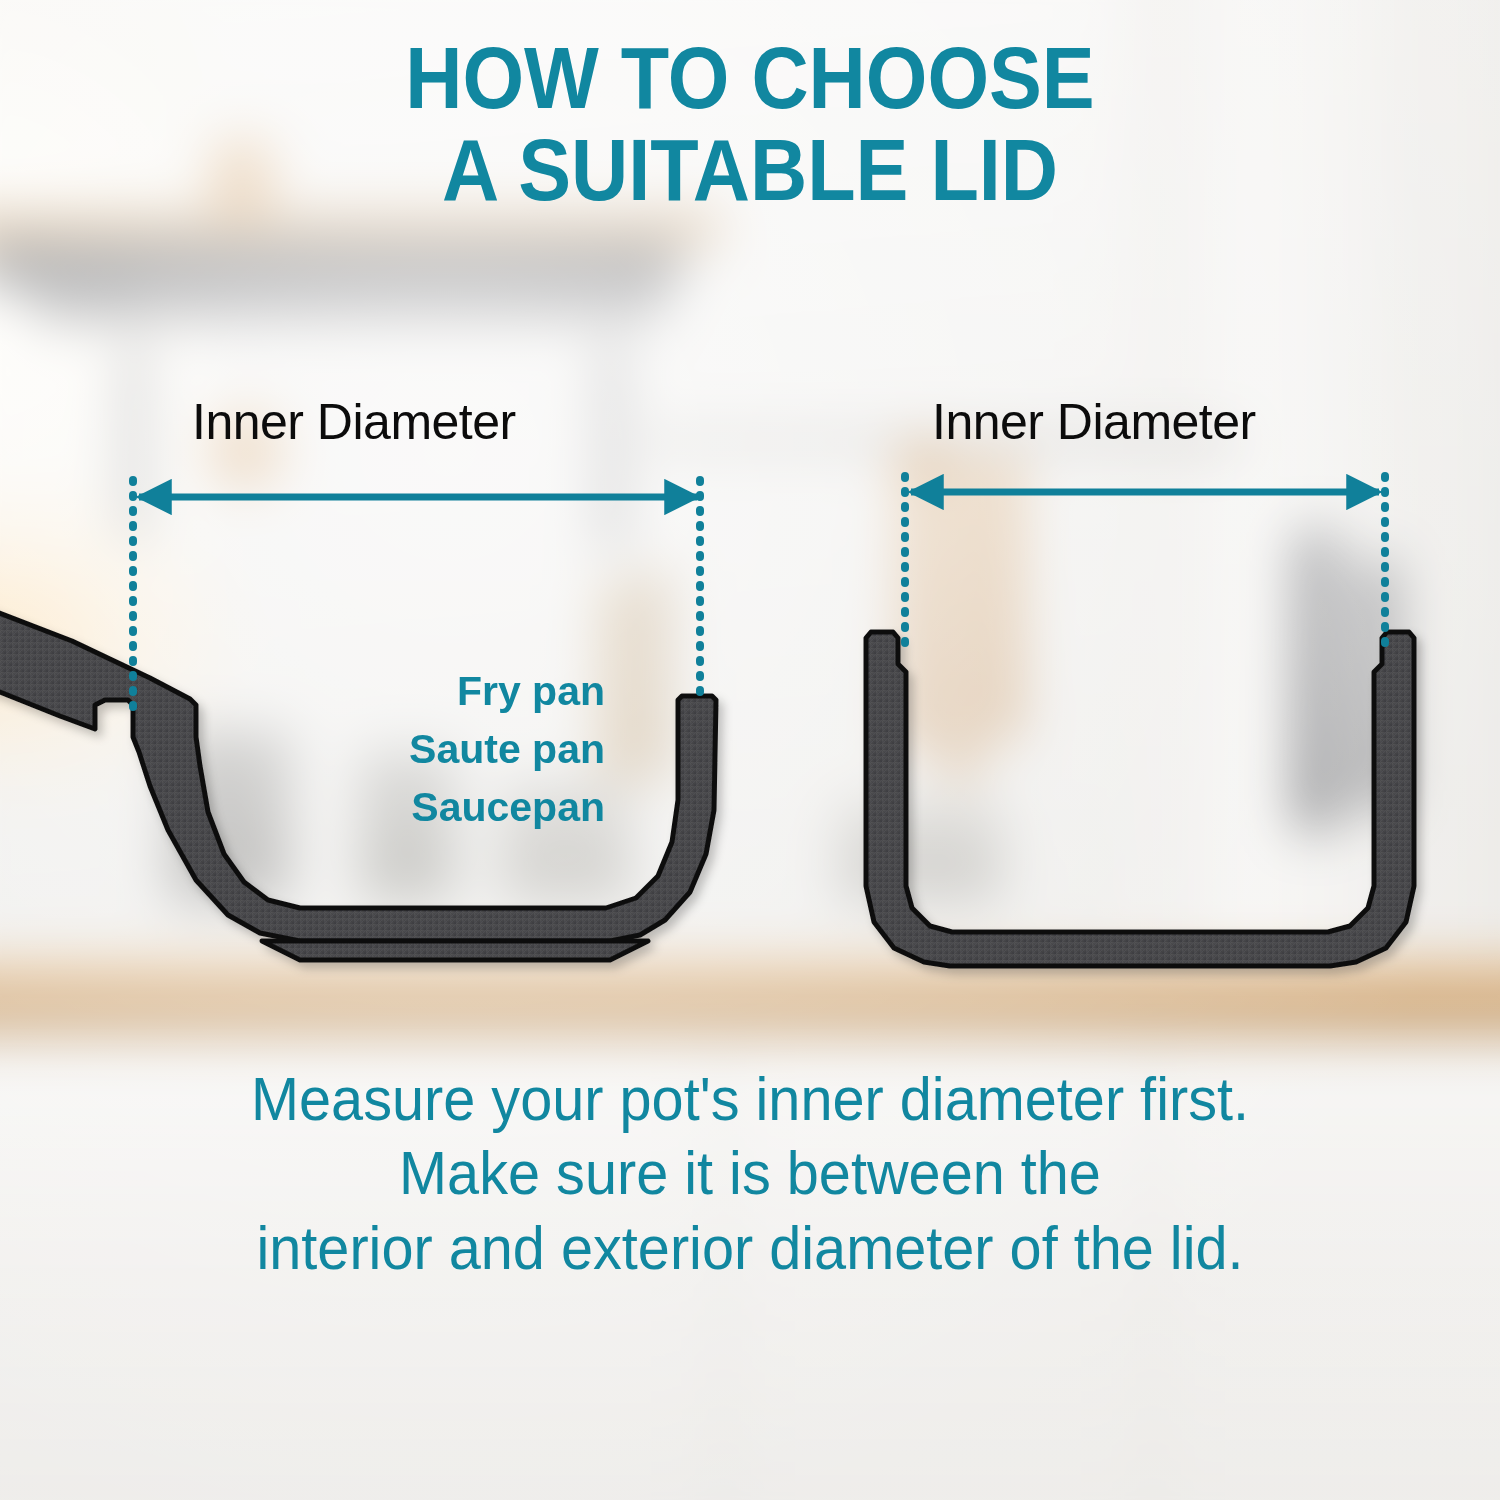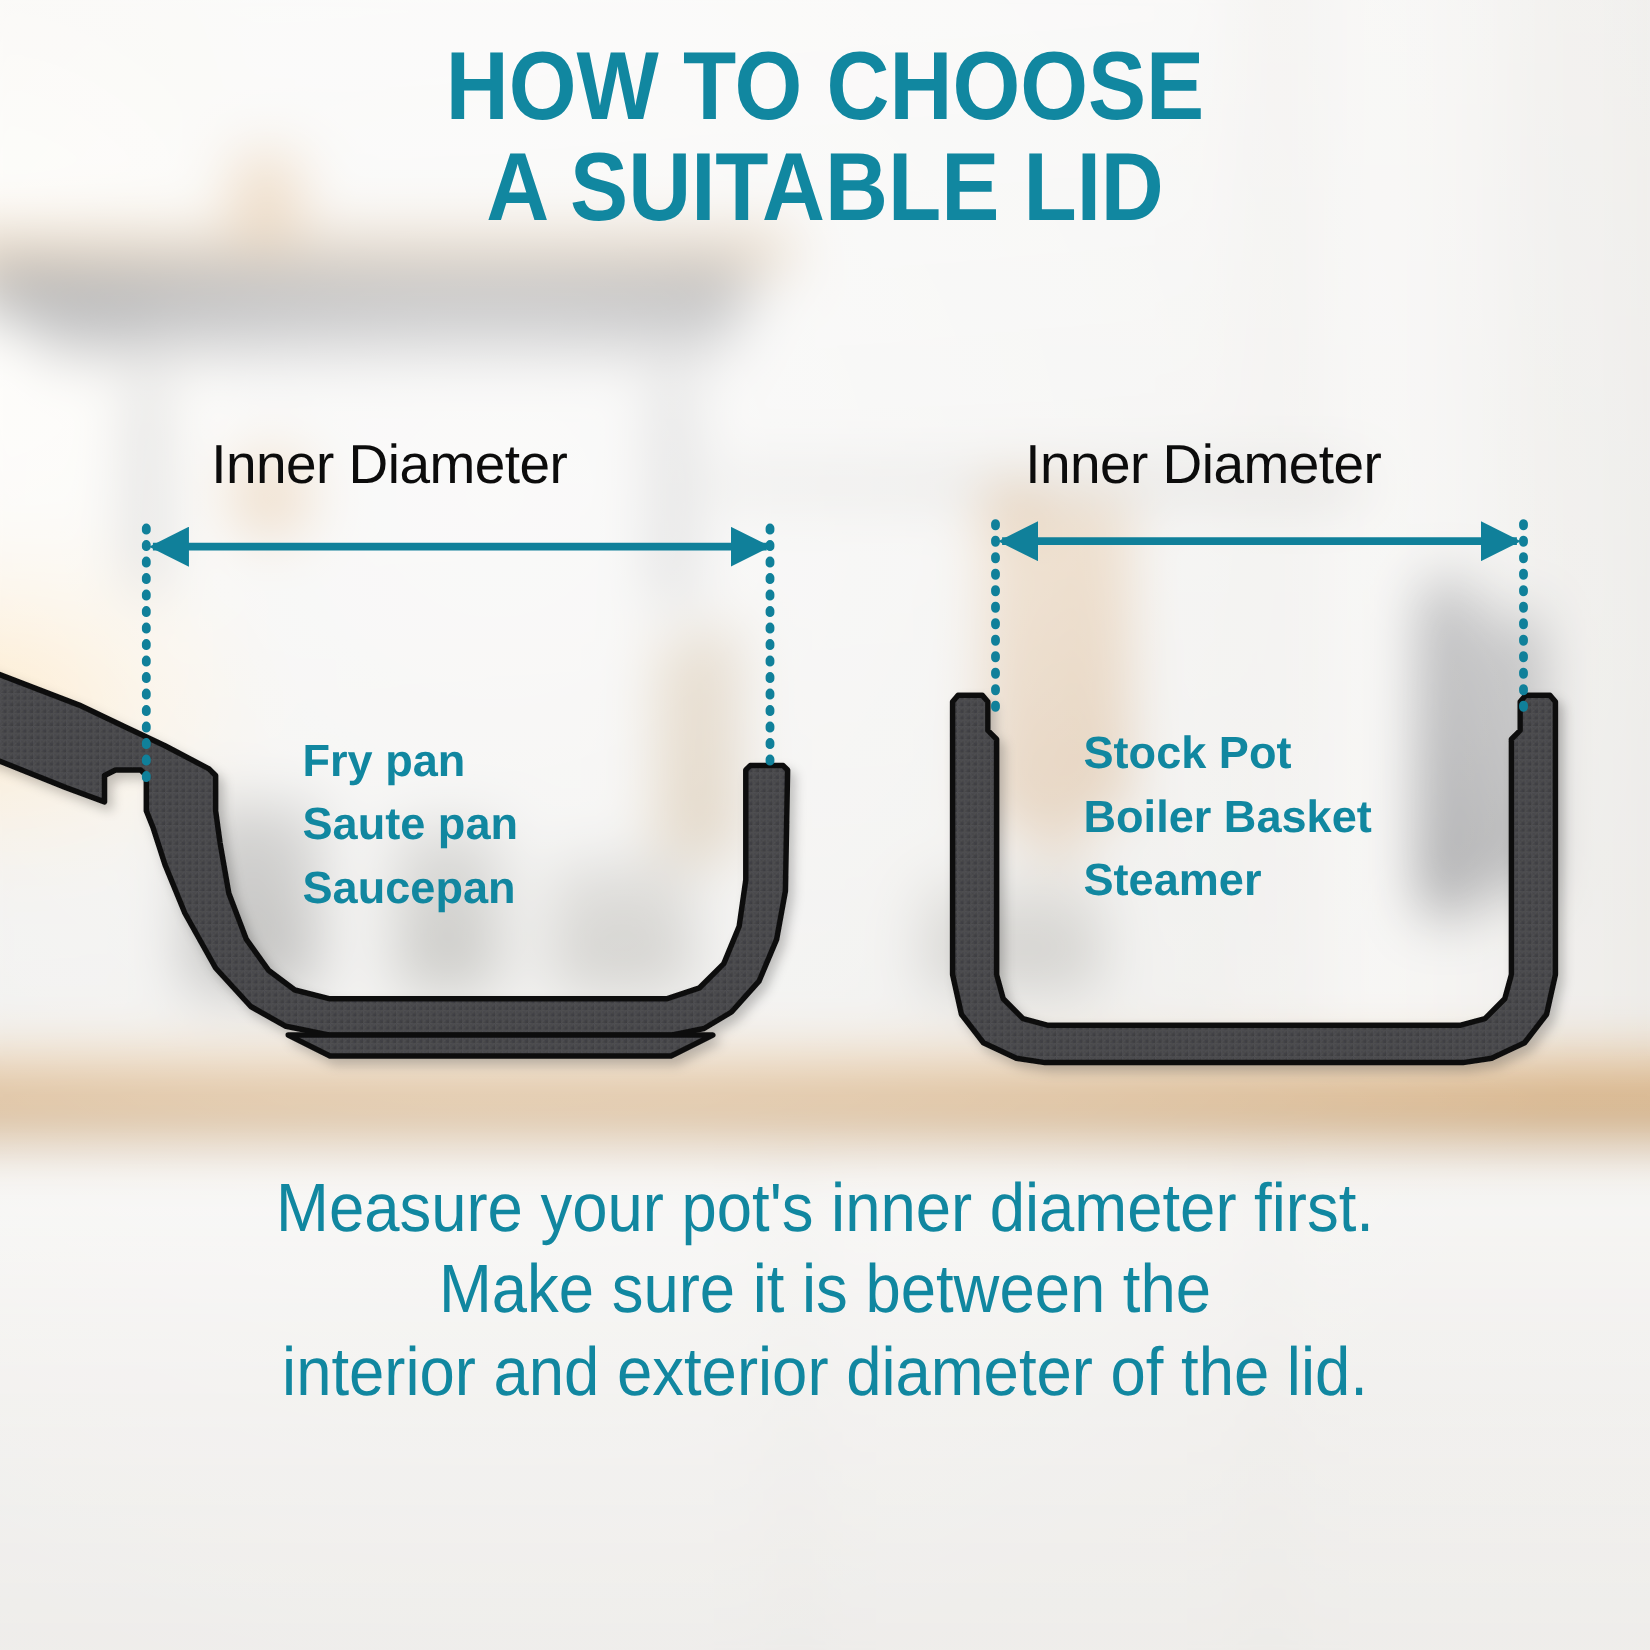--- a/index.html
+++ b/index.html
@@ -187,21 +187,21 @@
   .dim-label.left  { left: 192px;  top: 393px; }
   .dim-label.right { left: 932px;  top: 393px; }
 
   .pot-label {
     position: absolute;
     color: #1187a0;
     font-family: "Liberation Sans", sans-serif;
     font-weight: bold;
     font-size: 41px;
     line-height: 1.42;
-    text-align: left;
+    text-align: right;
     white-space: pre-line;
   }
   .pot-label.left  { left: 275px; top: 662px; width: 330px; }
   .pot-label.right { left: 985px; top: 655px; width: 350px; }
 
   .footer {
     position: absolute;
     left: 120px; top: 1062px; width: 1260px;
     text-align: center;
     color: #1187a0;
@@ -405,22 +405,19 @@
         <line x1="1385" y1="476" x2="1385" y2="648" stroke="#10809a" stroke-width="8" stroke-linecap="round" stroke-dasharray="2 13"></line>
       </g>
     </svg>
 
     <div class="dim-label left">Inner Diameter</div>
     <div class="dim-label right">Inner Diameter</div>
 
     <div class="pot-label left">Fry pan
 Saute pan
 Saucepan</div>
-    <div class="pot-label right">Stock Pot
-Boiler Basket
-Steamer</div>
 
     <div class="footer">Measure your pot's inner diameter first.
 Make sure it is between the
 interior and exterior diameter of the lid.</div>
 
   </div>
 </div>
 
 </body></html>

